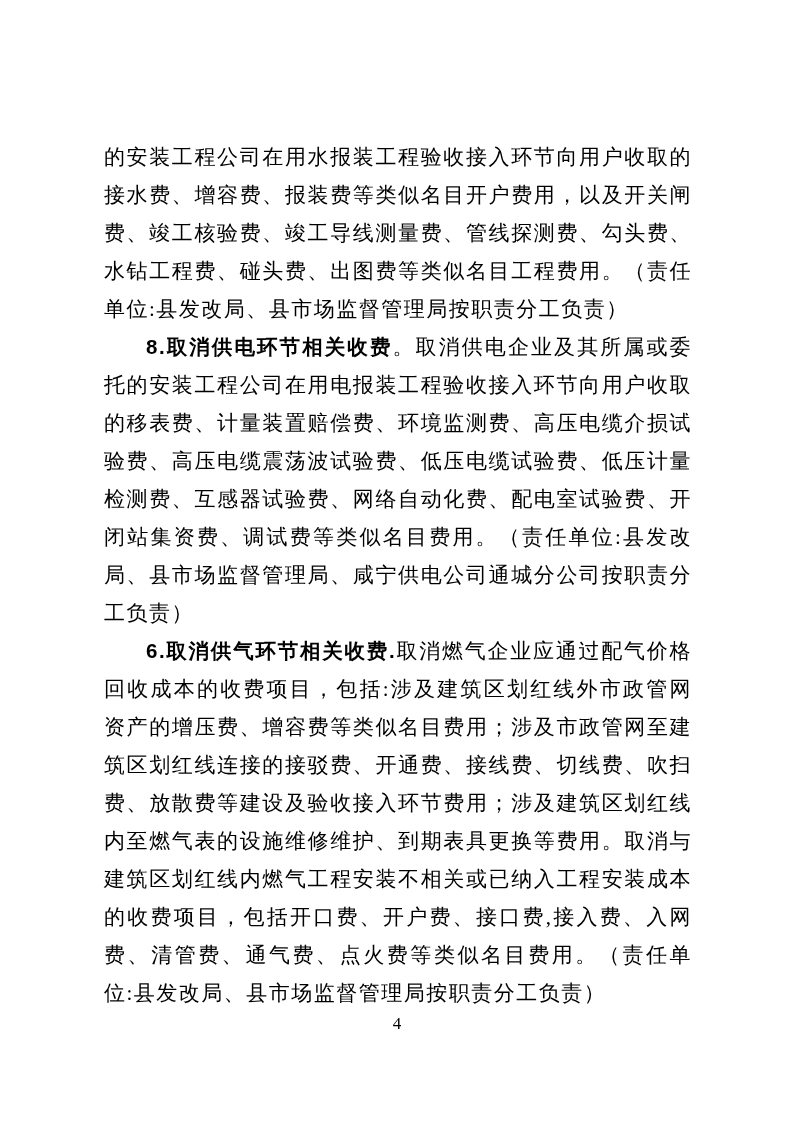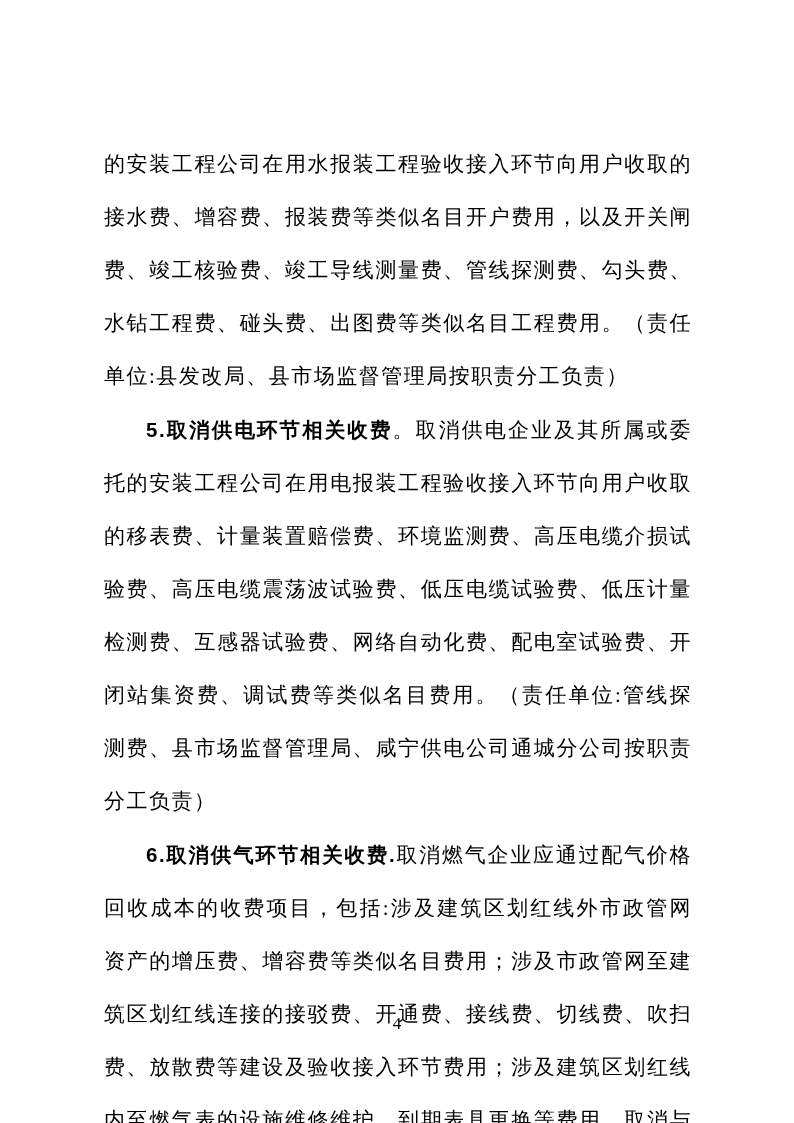--- a/index.html
+++ b/index.html
@@ -18,21 +18,21 @@
   }
   .body-text {
     position: absolute;
     left: 104px;
     width: 588px;
     top: 138px;
   }
   .para {
     margin: 0;
     font-size: 21px;
-    line-height: 53px;
+    line-height: 38px;
     letter-spacing: 1.5px;
     text-align: justify;
     text-justify: inter-character;
     text-align-last: left;
   }
   .para.indent {
     text-indent: 42px;
   }
   .para .bold {
     font-weight: bold;
@@ -52,20 +52,20 @@
 </style>
 </head>
 <body>
 
 <div class="page">
   <div class="body-text">
     <p class="para">
       <span>的安装工程公司在用水报装工程验收接入环节向用户收取的接水费、增容费、报装费等类似名目开户费用，以及开关闸费、竣工核验费、竣工导线测量费、管线探测费、勾头费、水钻工程费、碰头费、出图费等类似名目工程费用。（责任单位:县发改局、县市场监督管理局按职责分工负责）</span>
     </p>
     <p class="para indent">
-      <span class="bold">5.取消供电环节相关收费</span><span>。取消供电企业及其所属或委托的安装工程公司在用电报装工程验收接入环节向用户收取的移表费、计量装置赔偿费、环境监测费、高压电缆介损试验费、高压电缆震荡波试验费、低压电缆试验费、低压计量检测费、互感器试验费、网络自动化费、配电室试验费、开闭站集资费、调试费等类似名目费用。（责任单位:管线探测费、县市场监督管理局、咸宁供电公司通城分公司按职责分工负责）</span>
+      <span class="bold">8.取消供电环节相关收费</span><span>。取消供电企业及其所属或委托的安装工程公司在用电报装工程验收接入环节向用户收取的移表费、计量装置赔偿费、环境监测费、高压电缆介损试验费、高压电缆震荡波试验费、低压电缆试验费、低压计量检测费、互感器试验费、网络自动化费、配电室试验费、开闭站集资费、调试费等类似名目费用。（责任单位:县发改局、县市场监督管理局、咸宁供电公司通城分公司按职责分工负责）</span>
     </p>
     <p class="para indent">
       <span class="bold">6.取消供气环节相关收费.</span><span>取消燃气企业应通过配气价格回收成本的收费项目，包括:涉及建筑区划红线外市政管网资产的增压费、增容费等类似名目费用；涉及市政管网至建筑区划红线连接的接驳费、开通费、接线费、切线费、吹扫费、放散费等建设及验收接入环节费用；涉及建筑区划红线内至燃气表的设施维修维护、到期表具更换等费用。取消与建筑区划红线内燃气工程安装不相关或已纳入工程安装成本的收费项目，包括开口费、开户费、接口费,接入费、入网费、清管费、通气费、点火费等类似名目费用。（责任单位:县发改局、县市场监督管理局按职责分工负责）</span>
     </p>
   </div>
   <div class="page-number">4</div>
 </div>
 
 </body></html>

